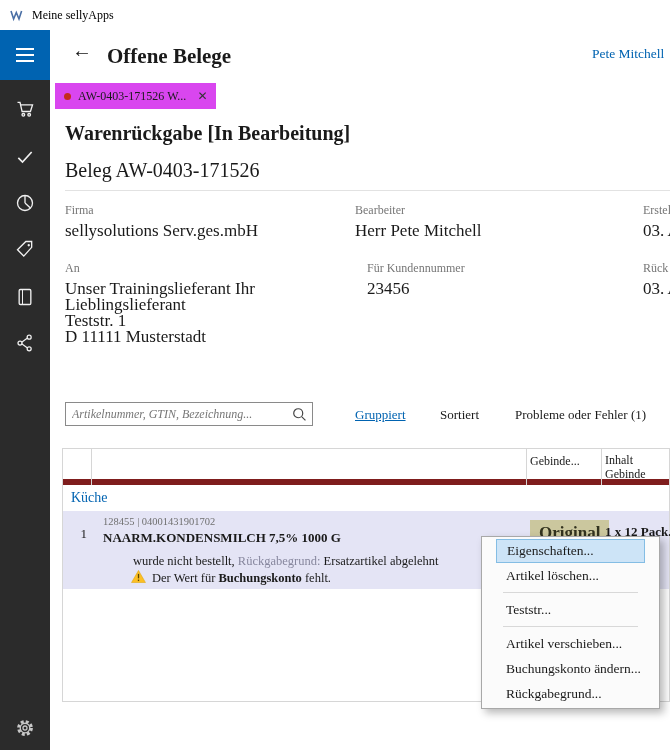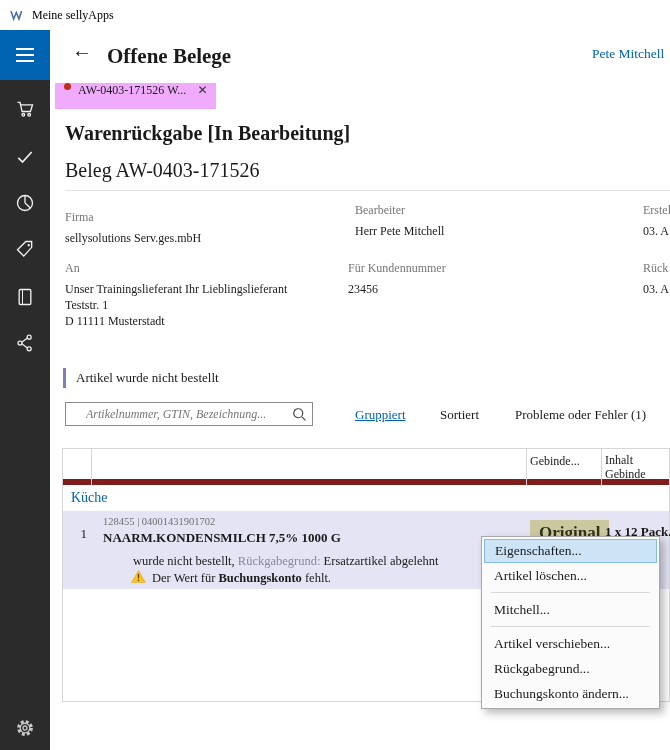--- a/index.html
+++ b/index.html
@@ -18,34 +18,34 @@
   .hamburger { position:absolute; left:0; top:0; width:50px; height:50px; background:#0063b1; display:flex; flex-direction:column; align-items:center; justify-content:center; gap:4px; cursor:pointer; }
   .hbar { display:block; width:18px; height:2px; background:#fff; }
   .nav-icon { position:absolute; left:0; width:50px; height:46px; display:flex; align-items:center; justify-content:center; cursor:pointer; }
   .ni-cart{top:58px}.ni-check{top:106px}.ni-pie{top:152px}.ni-tag{top:198px}.ni-journal{top:246px}.ni-share{top:292px}.ni-gear{top:677px}
   
   .main { position:absolute; left:50px; top:30px; width:620px; height:720px; background:#fff; overflow:hidden; }
   .back { position:absolute; left:22px; top:9px; font-size:20px; cursor:pointer; color:#111; }
   .page-title { position:absolute; left:57px; top:14px; font-size:21px; font-weight:bold; }
   .user-link { position:absolute; left:542px; top:16px; font-size:13.5px; color:#0063b1; white-space:nowrap; cursor:pointer; }
   .tabstrip { position:absolute; left:0; top:52px; width:620px; height:28px; }
-  .tab { position:absolute; left:5px; top:1px; height:26px; background:#f0abfc; display:flex; align-items:flex-start; padding:0 9px; gap:7px; font-size:12px; cursor:pointer; }
+  .tab { position:absolute; left:5px; top:1px; height:26px; background:#d946ef; display:flex; align-items:center; padding:0 9px; gap:7px; font-size:12px; cursor:pointer; }
   .tab-dot { width:7px; height:7px; border-radius:50%; background:#c42b1c; }
   .tab-close { font-size:12px; color:#333; margin-left:4px; cursor:pointer; }
   .doc-title { position:absolute; left:15px; top:92px; font-size:20px; font-weight:bold; white-space:nowrap; }
   .doc-subtitle { position:absolute; left:15px; top:129px; font-size:20px; }
   .divider { position:absolute; left:15px; top:160px; right:0; height:1px; background:#e2e2e2; }
   .field { position:absolute; width:285px; }
-  .f0{left:15px;top:180px}.f1{left:305px;top:173px}.f2{left:593px;top:173px;width:80px}
-  .f3{left:15px;top:231px}.f4{left:298px;top:231px}.f5{left:593px;top:231px;width:80px}
+  .f0{left:15px;top:173px}.f1{left:305px;top:173px}.f2{left:593px;top:173px;width:80px}
+  .f3{left:15px;top:231px}.f4{left:317px;top:231px}.f5{left:593px;top:231px;width:80px}
   .field-label { font-size:12px; color:#767676; margin-bottom:5px; white-space:nowrap; }
-  .field-value { font-size:12px; line-height:16px; white-space:pre-line; }
+  .field-value { font-size:17px; line-height:16px; white-space:pre-line; }
   .note { position:absolute; left:13px; top:338px; border-left:3px solid #7d7dc4; padding:1px 0 1px 10px; font-size:13px; height:20px; line-height:18px; }
   .searchbox { position:absolute; left:15px; top:372px; width:248px; height:24px; border:1px solid #8a8a8a; background:#fff; }
-  .searchbox input { position:absolute; left:14px; top:0; width:222px; height:22px; border:none; outline:none; padding:0 6px; font-size:12px; font-family:inherit; color:#333; }
+  .searchbox input { position:absolute; left:0; top:0; width:222px; height:22px; border:none; outline:none; padding:0 6px; font-size:12px; font-family:inherit; color:#333; }
   .searchbox input::placeholder { color:#767676; font-style:italic; }
   .search-icon { position:absolute; right:4px; top:3px; cursor:pointer; }
   .link { position:absolute; top:377px; font-size:13px; cursor:pointer; white-space:nowrap; }
   .link-grouped { left:305px; color:#0063b1; text-decoration:underline; }
   .link-sorted { left:390px; color:#1a1a1a; }
   .link-problems { left:465px; color:#1a1a1a; }
   
   .table { position:absolute; left:12px; top:418px; width:608px; height:254px; border:1px solid #d6d6d6; background:#fff; }
   .thead { position:absolute; left:0; top:0; width:100%; height:36px; border-bottom:6px solid #7f1d1d; }
   .vline { position:absolute; top:0; width:1px; height:36px; background:#d6d6d6; }
@@ -58,21 +58,21 @@
   .idx { position:absolute; left:2px; top:15px; width:22px; text-align:right; font-size:13px; }
   .codes { position:absolute; left:40px; top:5px; font-size:10.5px; color:#6f6f6f; }
   .iname { position:absolute; left:40px; top:19px; font-size:13px; font-weight:bold; white-space:nowrap; }
   .badge { position:absolute; left:467px; top:9px; background:#cbc79e; color:#32321e; font-size:17px; font-weight:bold; padding:3px 9px; }
   .qty { position:absolute; left:542px; top:13px; font-size:13px; font-weight:bold; white-space:nowrap; }
   .status-line { position:absolute; left:70px; top:43px; font-size:12.5px; white-space:nowrap; }
   .muted { color:#87879e; }
   .warning-line { position:absolute; left:68px; top:59px; font-size:12.5px; display:flex; align-items:center; gap:6px; white-space:nowrap; }
   .warning-line b { font-weight:bold; }
   
-  .context-menu { position:absolute; left:481px; top:536px; width:179px; background:#fbfbfb; border:1px solid #a8a8a8; box-shadow:4px 4px 8px rgba(0,0,0,.28); padding:2px 0; z-index:10; }
+  .context-menu { position:absolute; left:481px; top:536px; width:179px; background:#fbfbfb; border:1px solid #a8a8a8; box-shadow:4px 4px 8px rgba(0,0,0,.28); padding:2px 12px; z-index:10; }
   .menu-item { height:25px; line-height:25px; padding:0 12px; font-size:13.5px; cursor:pointer; white-space:nowrap; }
   .menu-item.highlighted { background:#cde4f7; border:1px solid #84bde4; margin:0 2px; padding:0 10px; height:24px; line-height:22px; }
   .menu-sep { border-top:1px solid #d8d8d8; margin:4px 9px; }
 </style>
 </head>
 <body>
 
 <div class="screen">
 
   <div class="titlebar">
@@ -174,23 +174,20 @@
     </div>
     <div class="field f4">
       <div class="field-label">Für Kundennummer</div>
       <div class="field-value">23456</div>
     </div>
     <div class="field f5">
       <div class="field-label">Rück</div>
       <div class="field-value">03. A</div>
     </div>
 
-    <div class="note">
-      <span>Artikel wurde nicht bestellt</span>
-    </div>
 
     <div class="searchbox">
       <input type="text" placeholder="Artikelnummer, GTIN, Bezeichnung..." style="">
       <span class="search-icon">
         <svg width="17" height="17" viewBox="0 0 20 20">
             <circle cx="8.5" cy="8.5" r="5.3" fill="none" stroke="#444" stroke-width="1.4"></circle>
             <path d="M12.8 12.8l4.2 4.2" stroke="#444" stroke-width="1.4"></path>
           </svg>
       </span>
     </div>
@@ -236,20 +233,20 @@
           </span>
         </div>
       </div>
     </div>
   </div>
 
   <div class="context-menu">
     <div class="menu-item highlighted">Eigenschaften...</div>
     <div class="menu-item">Artikel löschen...</div>
     <div class="menu-sep"></div>
-    <div class="menu-item">Mitchell...</div>
+    <div class="menu-item">Teststr...</div>
     <div class="menu-sep"></div>
     <div class="menu-item">Artikel verschieben...</div>
+    <div class="menu-item">Buchungskonto ändern...</div>
     <div class="menu-item">Rückgabegrund...</div>
-    <div class="menu-item">Buchungskonto ändern...</div>
   </div>
 
 </div>
 
 </body></html>

